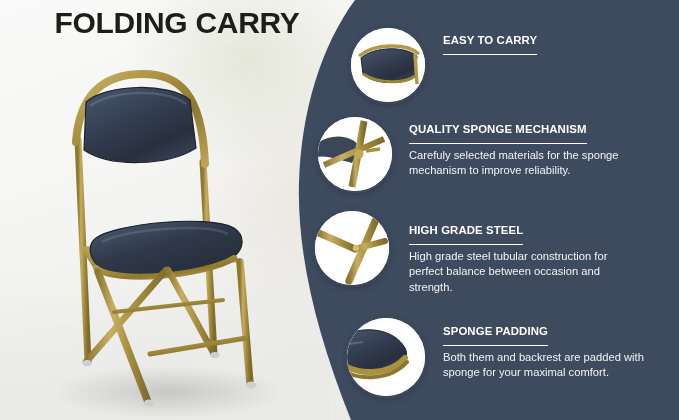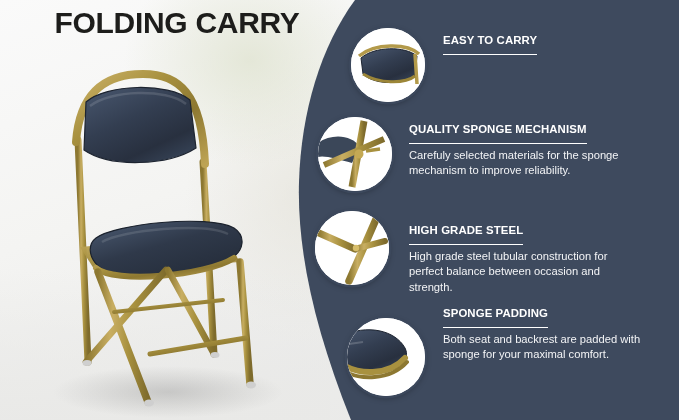--- a/index.html
+++ b/index.html
@@ -55,21 +55,21 @@
     border-bottom:1.6px solid #ffffff;
     white-space:nowrap;
   }
   .feature p {
     font-size:11.2px; line-height:1.38; font-weight:400;
     color:#f3f4f6;
   }
   #feature-0 { left:443px; top:30px;  width:215px; }
   #feature-1 { left:409px; top:119px; width:240px; }
   #feature-2 { left:409px; top:220px; width:230px; }
-  #feature-3 { left:443px; top:303px; width:215px; }
+  #feature-3 { left:443px; top:321px; width:215px; }
 
   
   .circle {
     position:absolute;
     border-radius:50%;
     overflow:hidden;
     background:#ffffff;
     box-shadow:0 0 0 2.5px #3c485c, 0 2px 6px rgba(0,0,0,.35);
   }
   #circle-0 { left:351px; top:28px;  width:74px; height:74px; }
@@ -215,14 +215,14 @@
   <p>Carefuly selected materials for the sponge mechanism to improve reliability.</p>
 </div>
 
 <div class="feature" id="feature-2">
   <h3>HIGH GRADE STEEL</h3>
   <p>High grade steel tubular construction for perfect balance between occasion and strength.</p>
 </div>
 
 <div class="feature" id="feature-3">
   <h3>SPONGE PADDING</h3>
-  <p>Both seat and backrest are padded with sponge for your maximal comfort.</p>
+  <p>Both them and backrest are padded with sponge for your maximal comfort.</p>
 </div>
 
 </body></html>

